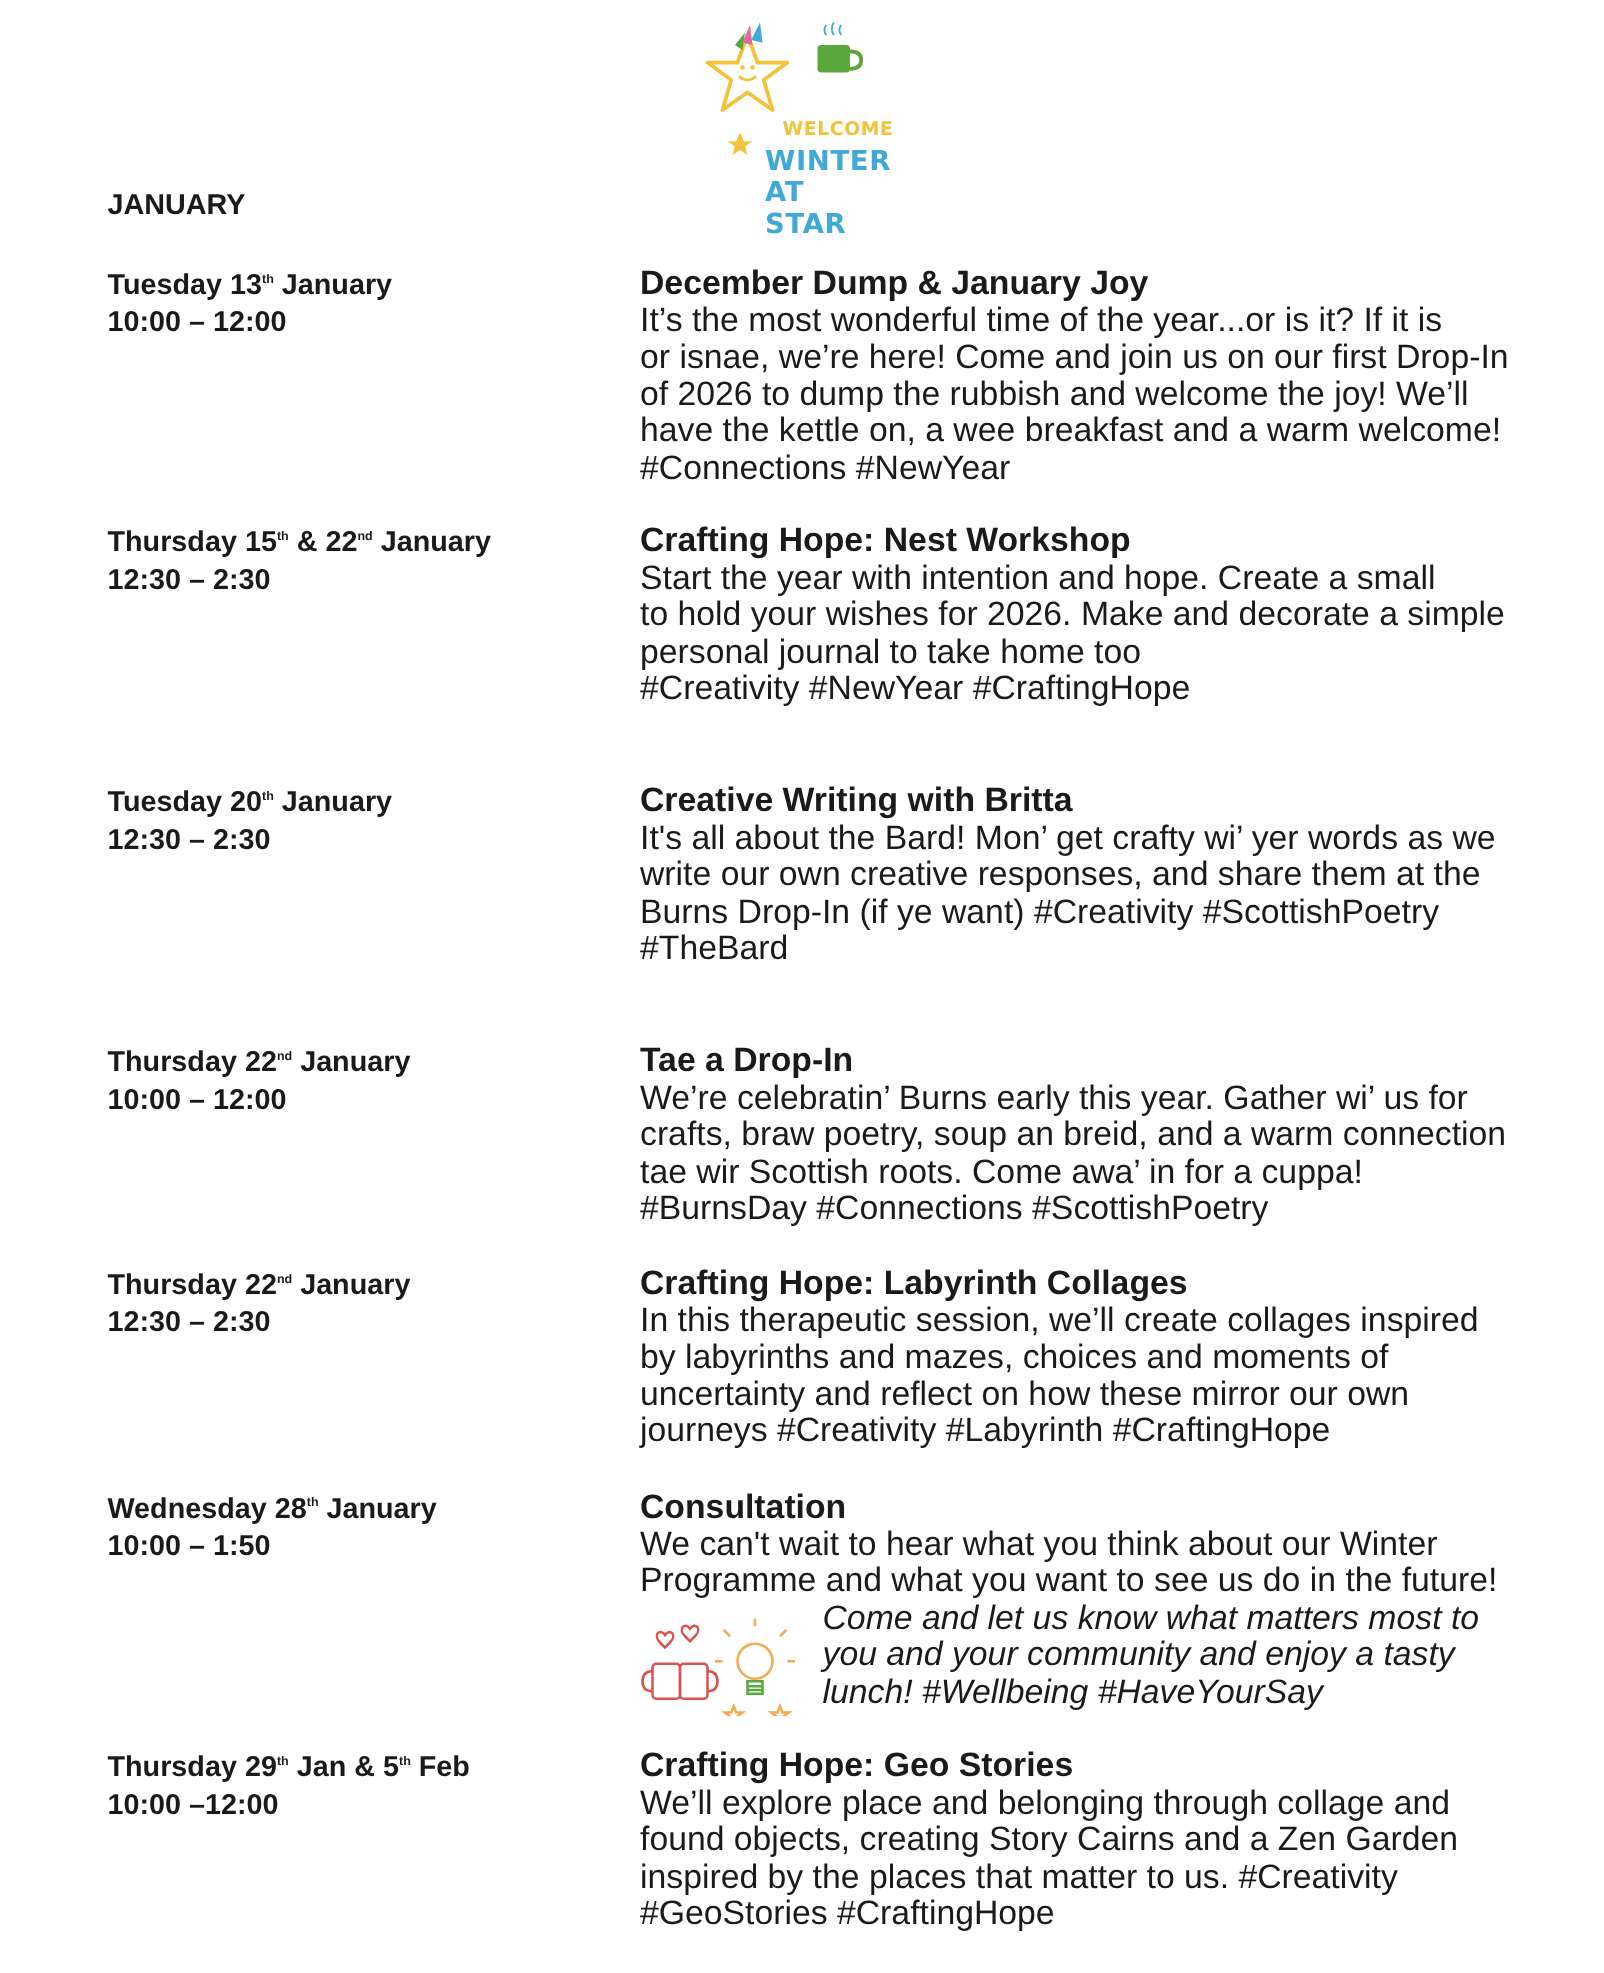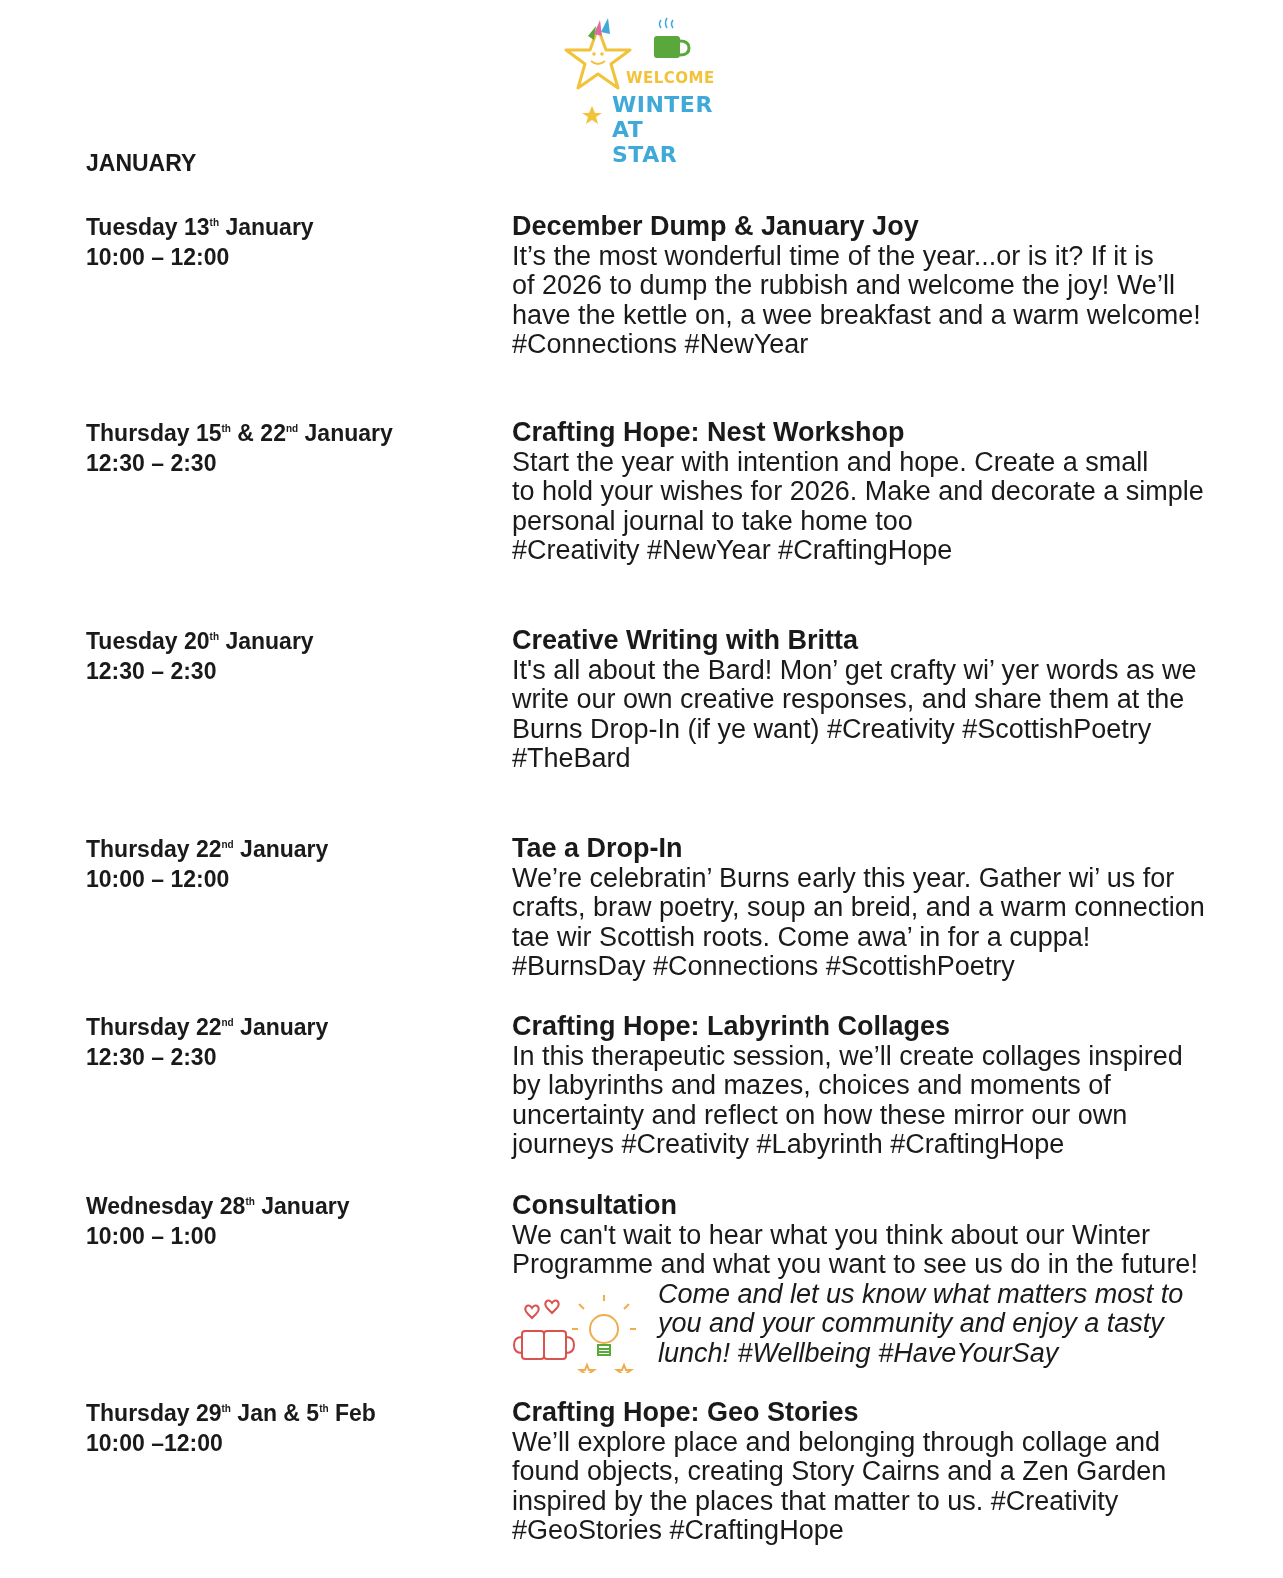--- a/index.html
+++ b/index.html
@@ -1,19 +1,19 @@
 <!DOCTYPE html>
 <html><head>
 <meta charset="utf-8">
 <style>
   html, body { margin: 0; padding: 0; background: #ffffff; }
   body { width: 1283px; height: 1578px; position: relative; overflow: hidden;
          font-family: "Liberation Sans", sans-serif; color: #1a1a1a; }
   .logo { position: absolute; left: 560px; top: 6px; width: 155px; height: 140px; }
-  .logo-text { position: absolute; font-family: "DejaVu Sans", sans-serif; font-weight: bold; letter-spacing: 0.5px; }
+  .logo-text { position: absolute; font-family: "DejaVu Sans", sans-serif; font-weight: bold; letter-spacing: 0.5px; margin-top: 25px; }
   .logo-welcome { left: 66px; top: 63px; font-size: 15px; color: #f2c23a; }
   .logo-winter { left: 52px; top: 86px; font-size: 22px; color: #3fa9d8; }
   .logo-atstar { left: 52px; top: 111px; font-size: 22px; color: #3fa9d8; }
   .month { position: absolute; left: 86px; top: 150px; font-size: 23px; font-weight: bold; }
   .event { position: absolute; left: 0; width: 1283px; }
   .when { position: absolute; left: 86px; top: 0; font-size: 23px; font-weight: bold; line-height: 30px; }
   .when sup { font-size: 10px; vertical-align: 9px; line-height: 0; }
   .what { position: absolute; left: 512px; top: 0; width: 680px; font-size: 27px; line-height: 29.5px; }
   .title { font-weight: bold; display: block; }
   .desc { display: block; }
@@ -51,20 +51,21 @@
 
 <div class="month">JANUARY</div>
 
 <div id="events">
     <div class="event" style="top: 212px;">
       <div class="when"><span>Tuesday 13</span><sup>th</sup><span> January</span><br><span>10:00 – 12:00</span></div>
     <div class="what">
       <span class="title">December Dump &amp; January Joy</span>
       <span class="desc">
           <span class="desc-line">It’s the most wonderful time of the year...or is it? If it is</span>
+          <span class="desc-line">or isnae, we’re here! Come and join us on our first Drop-In</span>
           <span class="desc-line">of 2026 to dump the rubbish and welcome the joy! We’ll</span>
           <span class="desc-line">have the kettle on, a wee breakfast and a warm welcome!</span>
           <span class="desc-line">#Connections #NewYear</span>
         </span>
     </div>
     </div>
     <div class="event" style="top: 418px;">
       <div class="when"><span>Thursday 15</span><sup>th</sup><span> &amp; 22</span><sup>nd</sup><span> January</span><br><span>12:30 – 2:30</span></div>
     <div class="what">
       <span class="title">Crafting Hope: Nest Workshop</span>
@@ -106,21 +107,21 @@
       <span class="title">Crafting Hope: Labyrinth Collages</span>
       <span class="desc">
           <span class="desc-line">In this therapeutic session, we’ll create collages inspired</span>
           <span class="desc-line">by labyrinths and mazes, choices and moments of</span>
           <span class="desc-line">uncertainty and reflect on how these mirror our own</span>
           <span class="desc-line">journeys #Creativity #Labyrinth #CraftingHope</span>
         </span>
     </div>
     </div>
     <div class="event" style="top: 1191px;">
-      <div class="when"><span>Wednesday 28</span><sup>th</sup><span> January</span><br><span>10:00 – 1:00</span></div>
+      <div class="when"><span>Wednesday 28</span><sup>th</sup><span> January</span><br><span>10:00 – 1:50</span></div>
     <div class="what">
       <span class="title">Consultation</span>
       <span class="desc">
           <span class="desc-line">We can't wait to hear what you think about our Winter</span>
           <span class="desc-line">Programme and what you want to see us do in the future!</span>
           <span class="desc-line indent">Come and let us know what matters most to</span>
           <span class="desc-line indent">you and your community and enjoy a tasty</span>
           <span class="desc-line indent">lunch! #Wellbeing #HaveYourSay</span>
         </span>
     </div>

